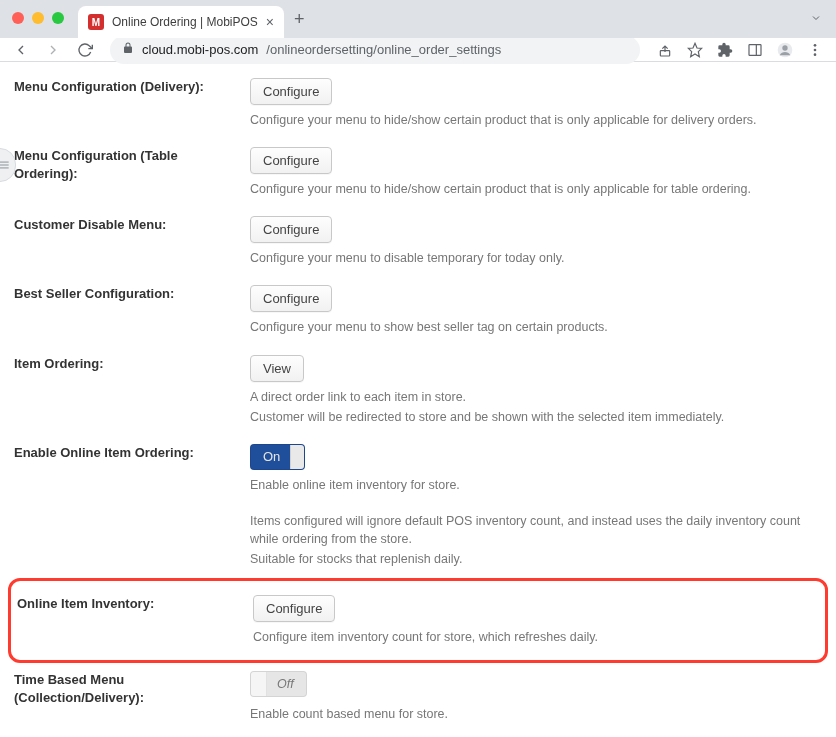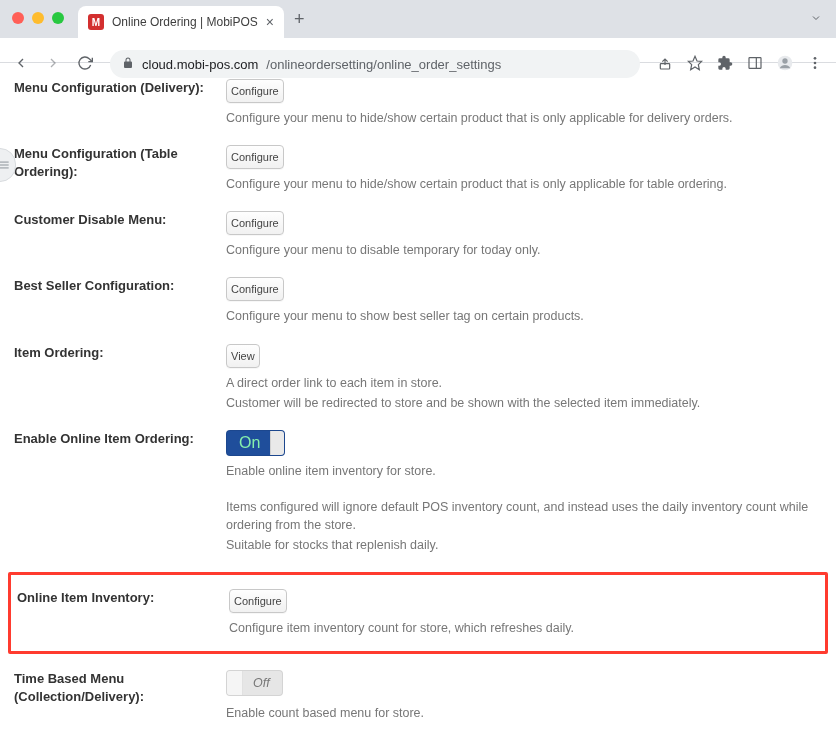--- a/index.html
+++ b/index.html
@@ -55,22 +55,22 @@
   .tab-title { font-size: 12px; color: #404040; flex: 1; }
   .tab-close { color: #5f6368; font-size: 14px; cursor: pointer; }
   .new-tab { color: #5f6368; font-size: 18px; padding: 0 10px; cursor: pointer; align-self: center;}
   .chevron-down { position: absolute; right: 14px; top: 12px; color: #5f6368; cursor: pointer; }
 
   .toolbar {
     height: 24px;
     background: #fff;
     border-bottom: 1px solid #dadce0;
     display: flex;
-    align-items: flex-start;
-    padding: 12px 8px;
+    align-items: center;
+    padding: 0 8px;
     gap: 6px;
   }
   .nav-icon {
     width: 26px; height: 26px;
     display: flex; align-items: center; justify-content: center;
     color: #5f6368;
     cursor: pointer;
     border-radius: 50%;
   }
   .nav-icon svg { width: 16px; height: 16px; }
@@ -111,45 +111,46 @@
   
   .content {
     padding: 8px 8px 8px 8px;
     overflow-y: auto;
     height: calc(737px - 74px);
   }
   .row {
     display: flex;
     align-items: flex-start;
     padding: 8px 0 10px 0;
+    gap: 24px;
   }
   .row.highlight {
     border: 3px solid #ff3b2f;
-    border-radius: 2px;
+    border-radius: 12px;
     padding: 14px 0 14px 0;
-    margin: 8px 0;
+    margin: 0 0;
   }
   .label-col {
     width: 218px;
     padding-left: 6px;
     font-weight: 600;
     color: #333;
     font-size: 13px;
     line-height: 1.35;
   }
   .ctrl-col {
     flex: 1;
   }
   .btn {
     display: inline-block;
     background: linear-gradient(#fefefe, #f1f1f1);
     border: 1px solid #c8c8c8;
     border-radius: 4px;
-    padding: 5px 4px;
-    font-size: 11px;
+    padding: 5px 12px;
+    font-size: 13px;
     color: #444;
     cursor: pointer;
     box-shadow: 0 1px 0 rgba(0,0,0,0.03);
   }
   .desc {
     color: #777;
     font-size: 12.5px;
     margin-top: 6px;
     line-height: 1.45;
     padding-right: 10px;
@@ -162,23 +163,23 @@
     border-radius: 4px;
     overflow: hidden;
     border: 1px solid rgba(0,0,0,0.08);
     cursor: pointer;
     height: 26px;
   }
   .toggle.on {
     background: #1f4e9b;
   }
   .toggle.on .tog-label {
-    color: #86efac;
+    color: #e5e5e5;
     padding: 0 10px 0 12px;
-    font-size: 16px;
+    font-size: 13px;
   }
   .toggle.on .knob {
     width: 14px;
     background: #e9e9e9;
     height: 100%;
     border-left: 1px solid rgba(0,0,0,0.1);
   }
   .toggle.off {
     background: #e6e6e6;
   }

